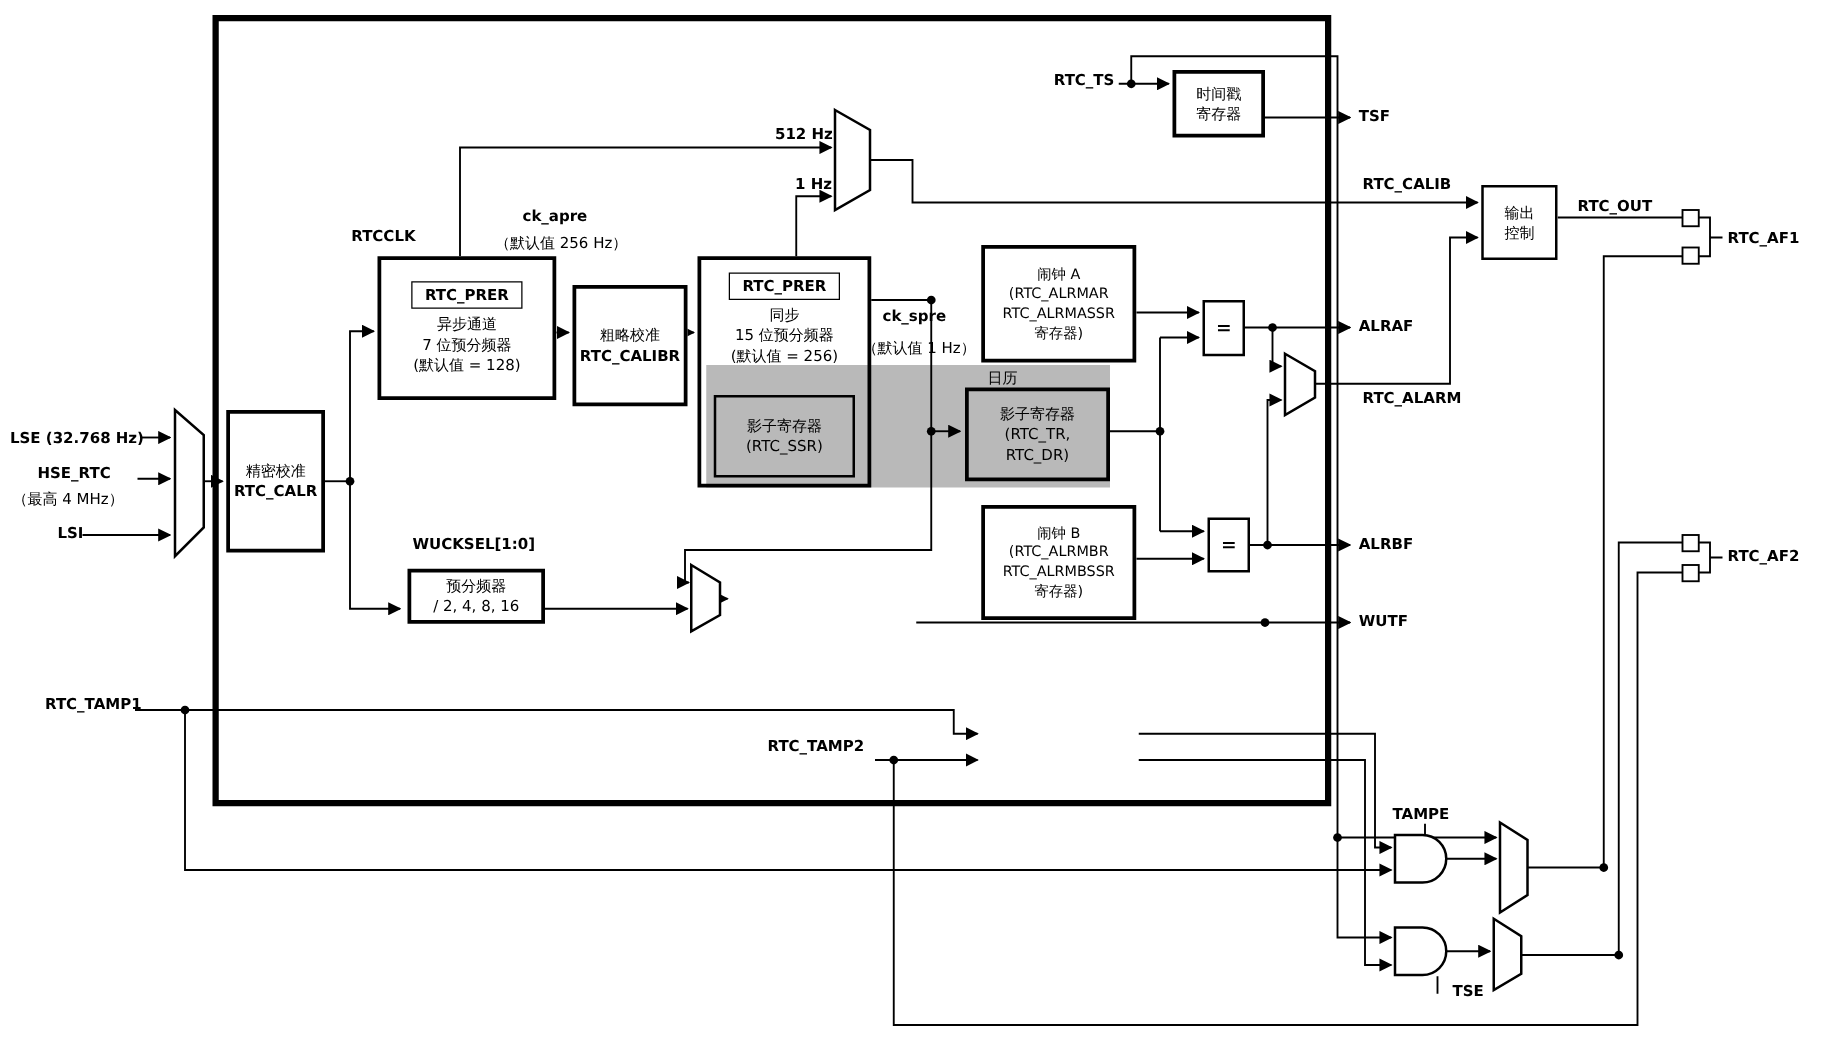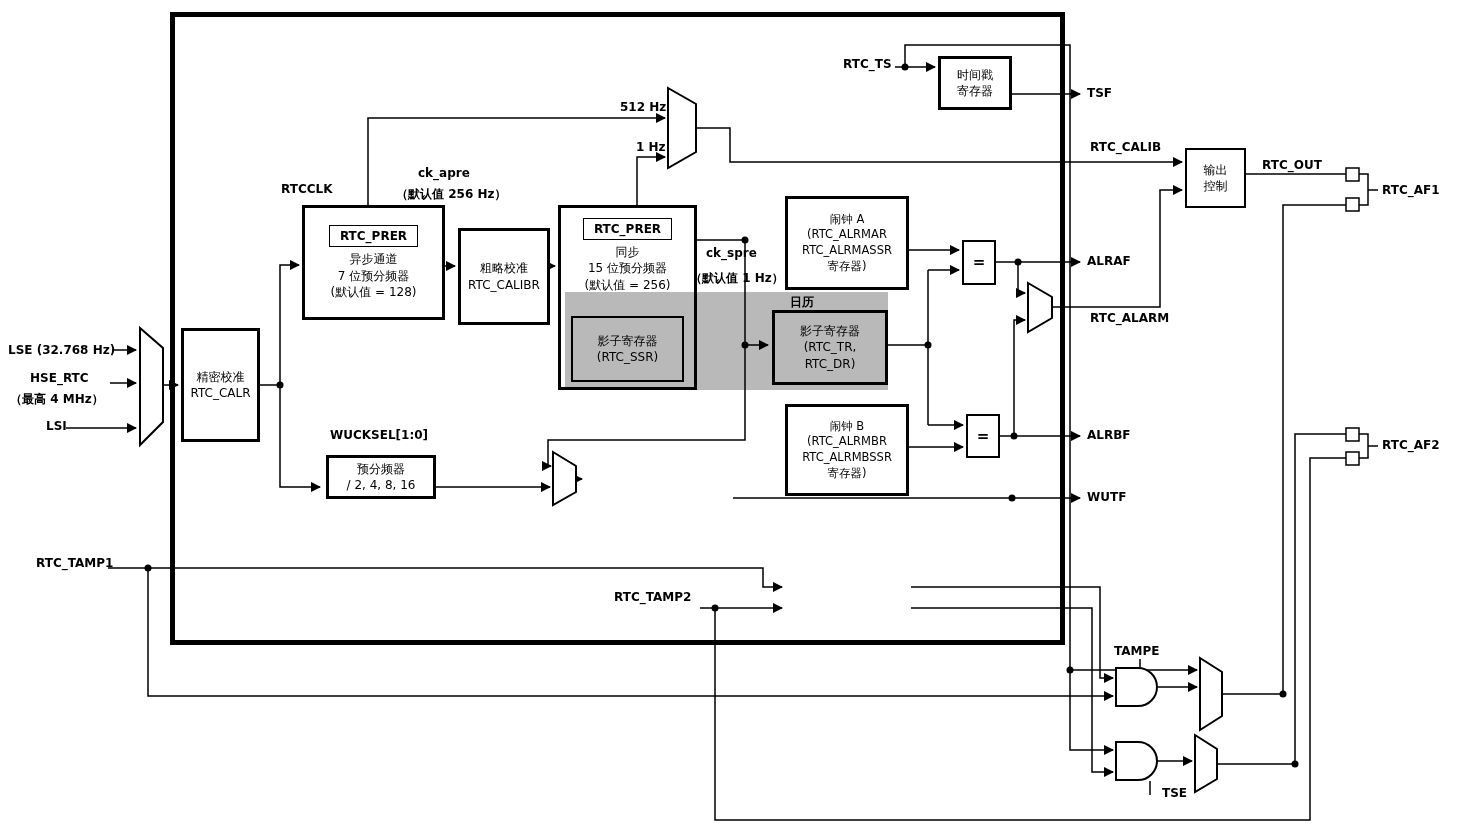--- a/index.html
+++ b/index.html
@@ -10,22 +10,22 @@
   .mainbox{position:absolute;border:5px solid #000;background:transparent;z-index:0}
   svg.wires{position:absolute;left:0;top:0;z-index:1}
   .box{position:absolute;border:3px solid #000;background:#fff;display:flex;flex-direction:column;
     align-items:center;justify-content:center;text-align:center;font-size:12px;line-height:1.35;z-index:2}
   .box.transparent{background:transparent}
   .box.thin{border-width:2px}
   .regbox{border:1.5px solid #000;padding:2px 10px;font-weight:bold;background:#fff;margin-bottom:4px;white-space:nowrap}
   .ssr{position:absolute;left:10px;top:108px;width:113px;height:66px;background:#b9b9b9;border:2px solid #000;
     display:flex;flex-direction:column;align-items:center;justify-content:center}
   .lbl{position:absolute;font-size:12px;font-weight:bold;white-space:nowrap;z-index:3}
-  .note{font-weight:bold}
-  .b{font-weight:normal}
+  .note{font-weight:normal}
+  .b{font-weight:bold}
   .eqbox{font-size:15px;font-weight:bold}
   .small{font-size:11.5px}
 </style>
 </head>
 <body>
 
 <div id="stage">
 
   <div class="band" style="left:565px;top:292px;width:323px;height:98px"></div>
 

